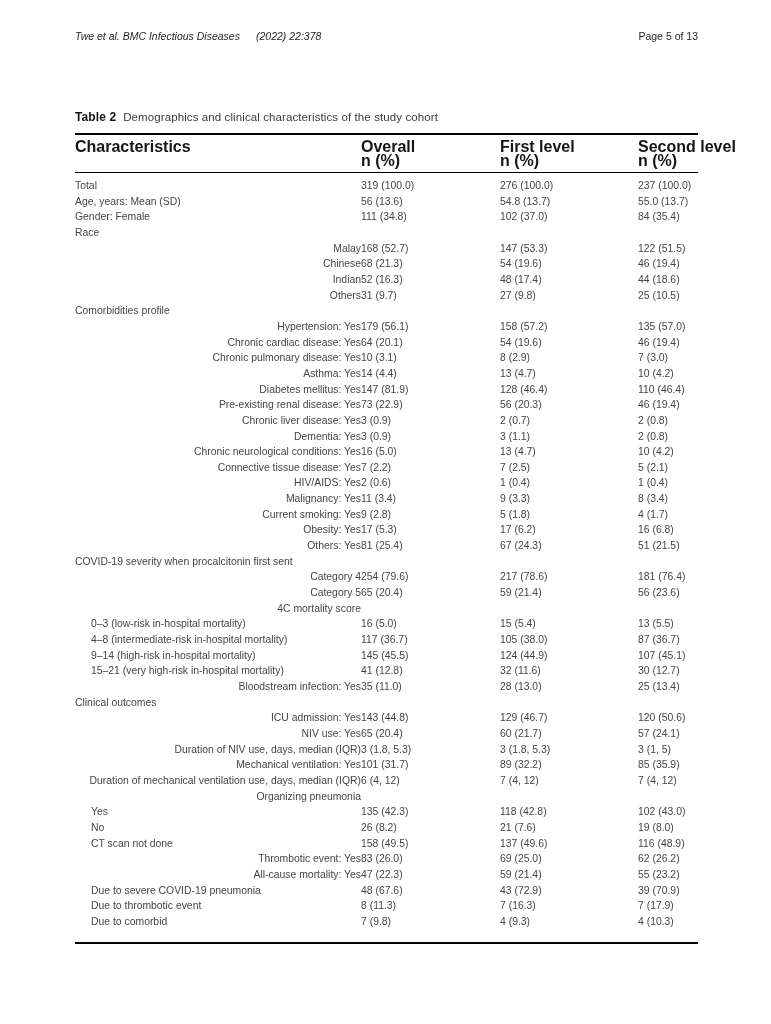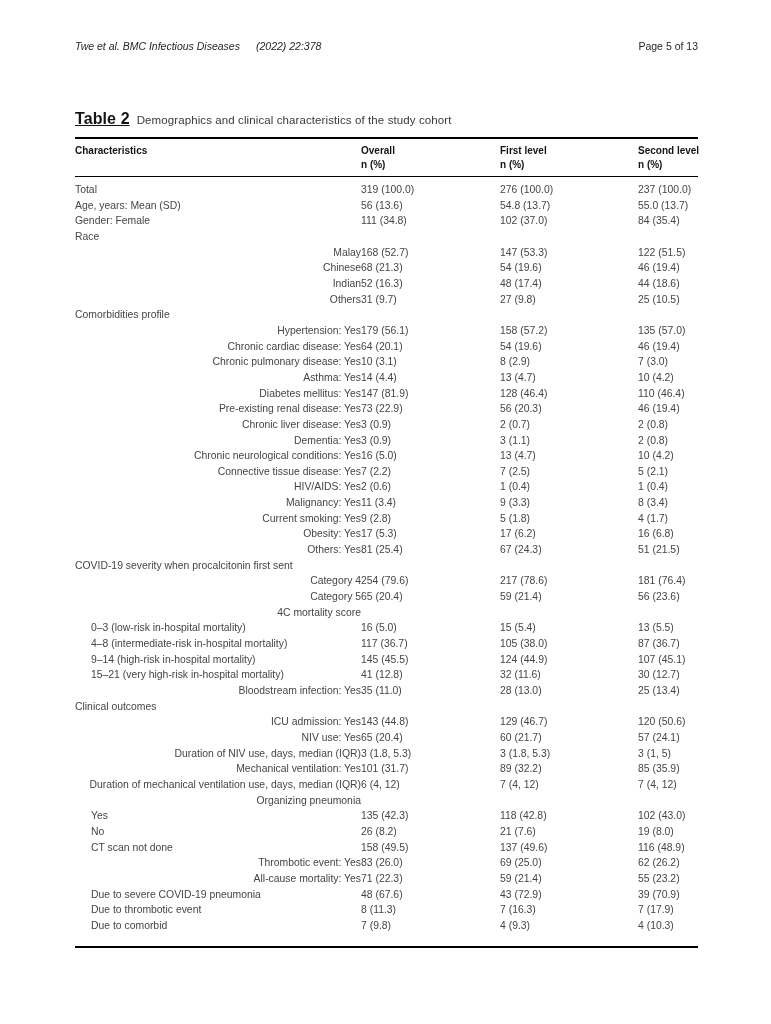--- a/index.html
+++ b/index.html
@@ -8,21 +8,21 @@
     width:771px;height:1024px;
     background:#ffffff;
     margin:0 auto;
     font-family:"Liberation Sans","DejaVu Sans",sans-serif;
     color:#414141;
     box-sizing:border-box;
     overflow:hidden;
   }
   .running-head{
     position:absolute;
-    left:75px;right:73px;top:40px;
+    left:75px;right:73px;top:30px;
     display:flex;
     align-items:baseline;
     font-size:10.5px;
     color:#262626;
   }
   .rh-left{font-style:italic;}
   .rh-cite{font-style:italic;margin-left:16px;}
   .rh-page{margin-left:auto;font-style:normal;color:#262626;}
   .table-wrap{
     position:absolute;
@@ -32,40 +32,39 @@
   .table-title{
     font-size:11.5px;
     color:#3a3a3a;
     margin:0 0 9px 0;
     letter-spacing:.1px;
   }
   .table-title .t-label{
     font-weight:bold;
     color:#141414;
     margin-right:7px;
-    font-size:16px;
-    text-decoration:underline;
+    font-size:12px;
   }
   table.datatable{
     width:100%;
     border-collapse:collapse;
     table-layout:fixed;
   }
   col.c1{width:286px;}
   col.c2{width:139px;}
   col.c3{width:138px;}
   col.c4{width:60px;}
   thead tr{
     border-top:2px solid #000;
     border-bottom:1px solid #000;
   }
   th{
     text-align:left;
     vertical-align:top;
-    font-size:10px;
+    font-size:16px;
     color:#141414;
     font-weight:bold;
     padding:5px 0 5px 0;
     line-height:13.5px;
     white-space:nowrap;
     margin-top:36px;
   }
   th .sub{display:block;font-weight:bold;}
   tbody{border-bottom:2.5px solid #000;}
   tbody tr:first-child td{padding-top:5px;}
@@ -383,21 +382,21 @@
             <td class="c-val">116 (48.9)</td>
           </tr>
           <tr>
             <td class="c-label indent-1">Thrombotic event: Yes</td>
             <td class="c-val">83 (26.0)</td>
             <td class="c-val">69 (25.0)</td>
             <td class="c-val">62 (26.2)</td>
           </tr>
           <tr>
             <td class="c-label indent-1">All-cause mortality: Yes</td>
-            <td class="c-val">71 (22.3)</td>
+            <td class="c-val">47 (22.3)</td>
             <td class="c-val">59 (21.4)</td>
             <td class="c-val">55 (23.2)</td>
           </tr>
           <tr>
             <td class="c-label indent-2">Due to severe COVID-19 pneumonia</td>
             <td class="c-val">48 (67.6)</td>
             <td class="c-val">43 (72.9)</td>
             <td class="c-val">39 (70.9)</td>
           </tr>
           <tr>

